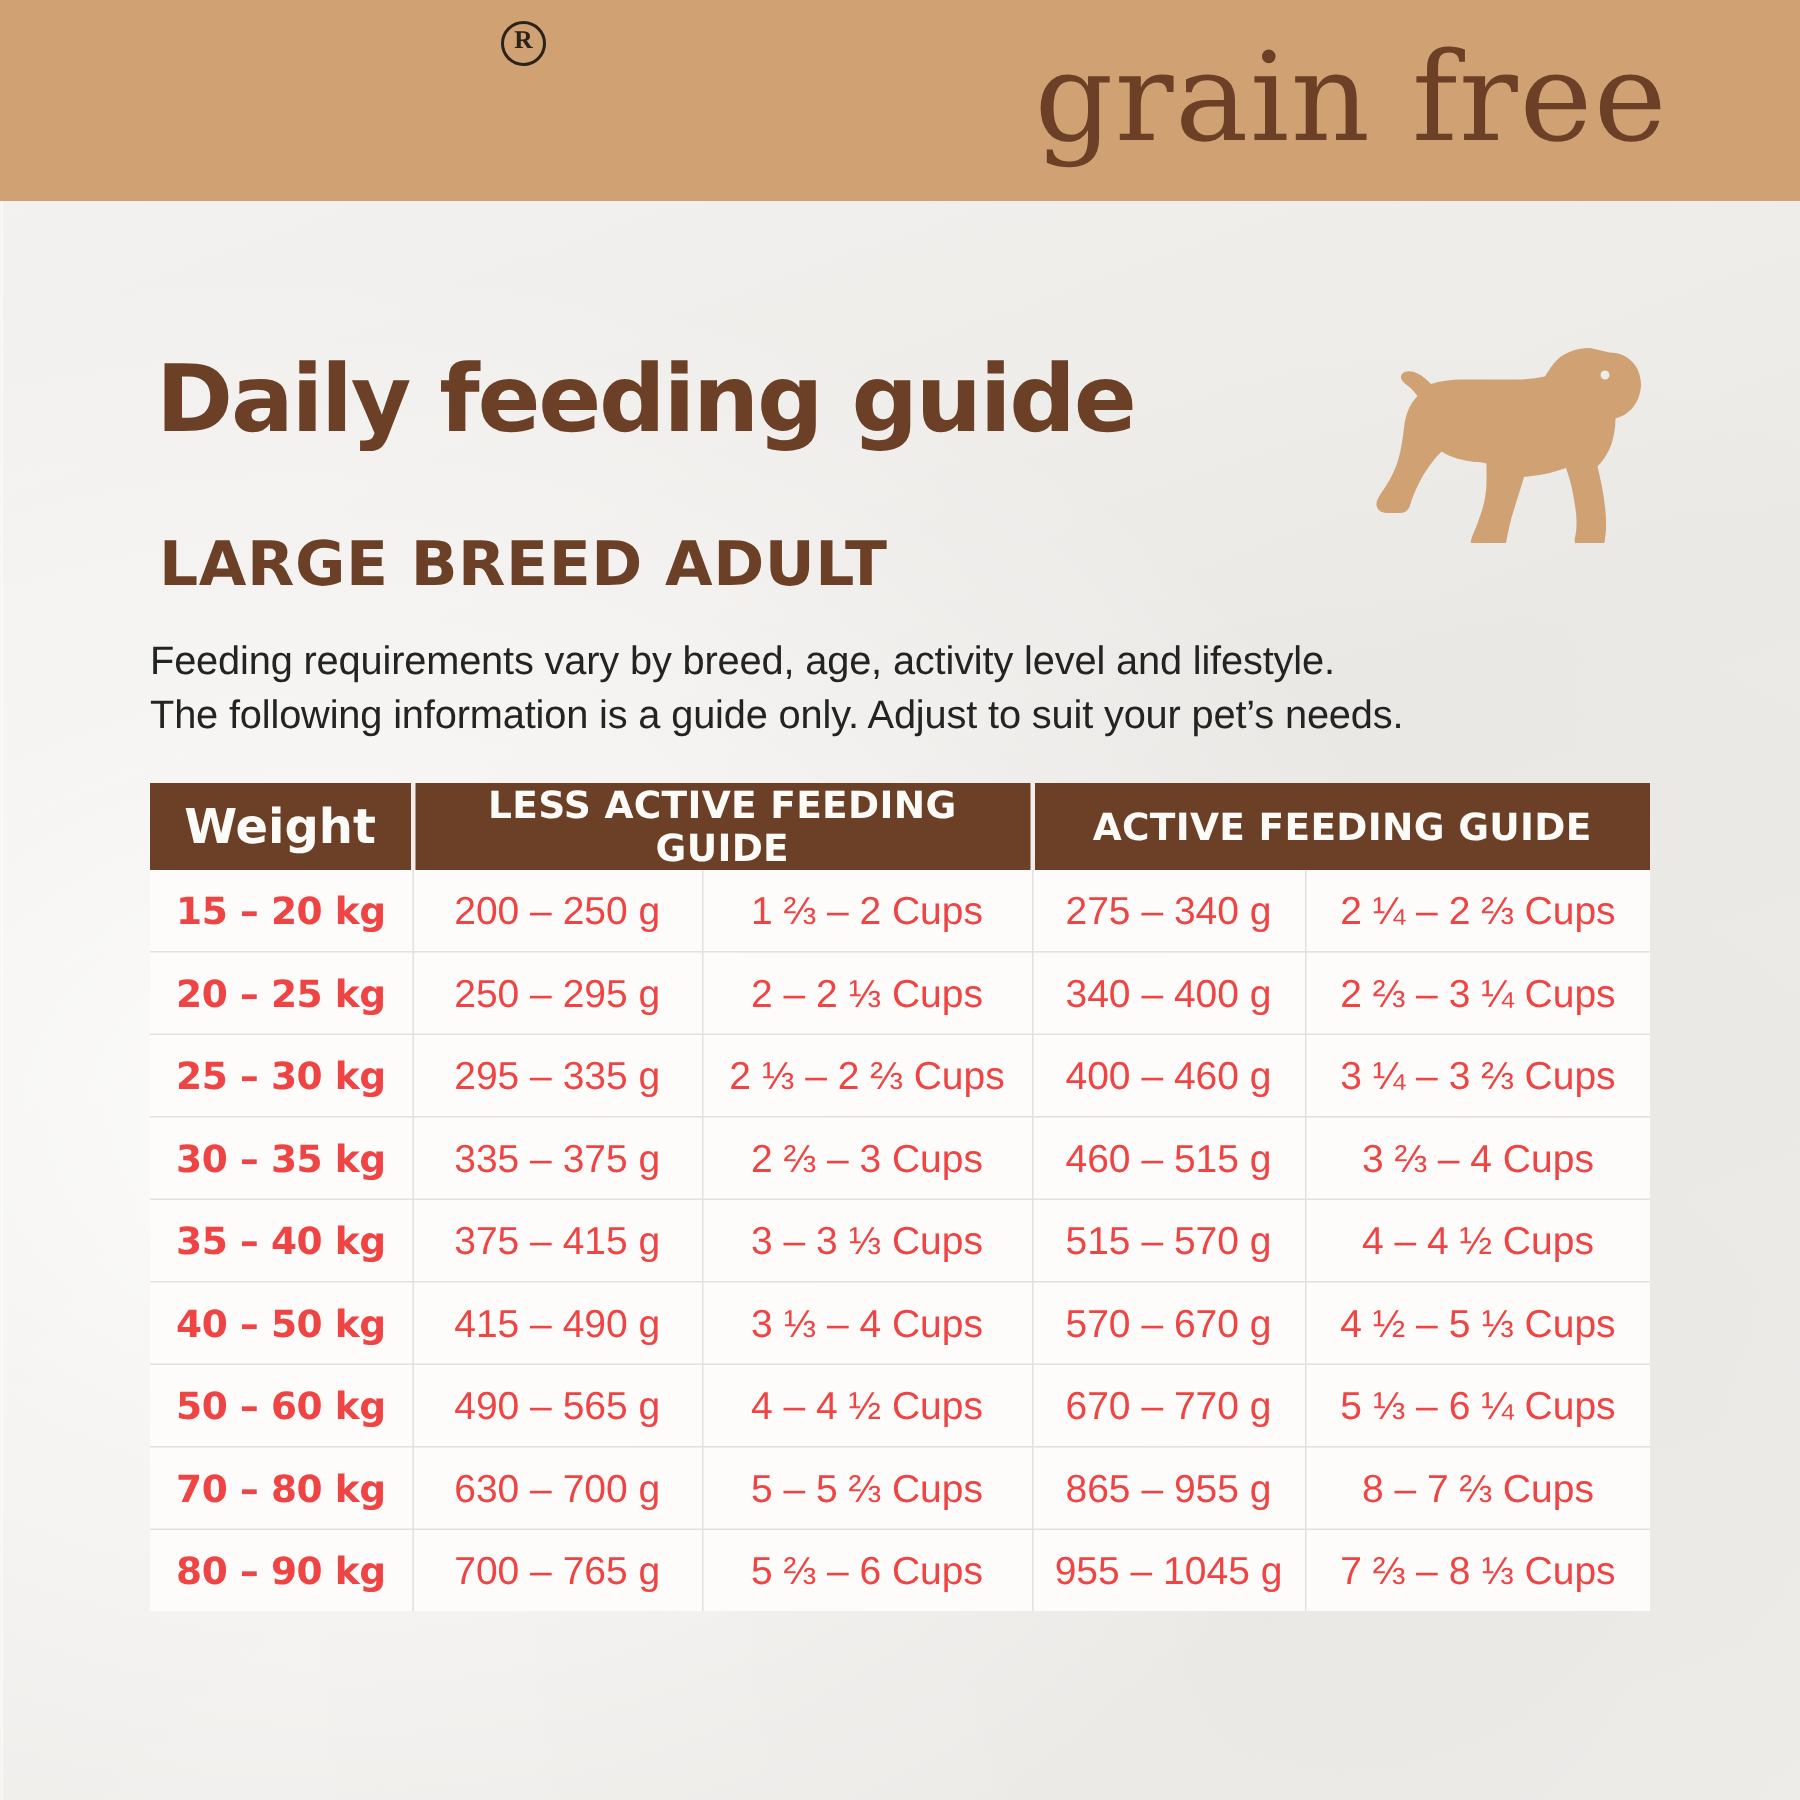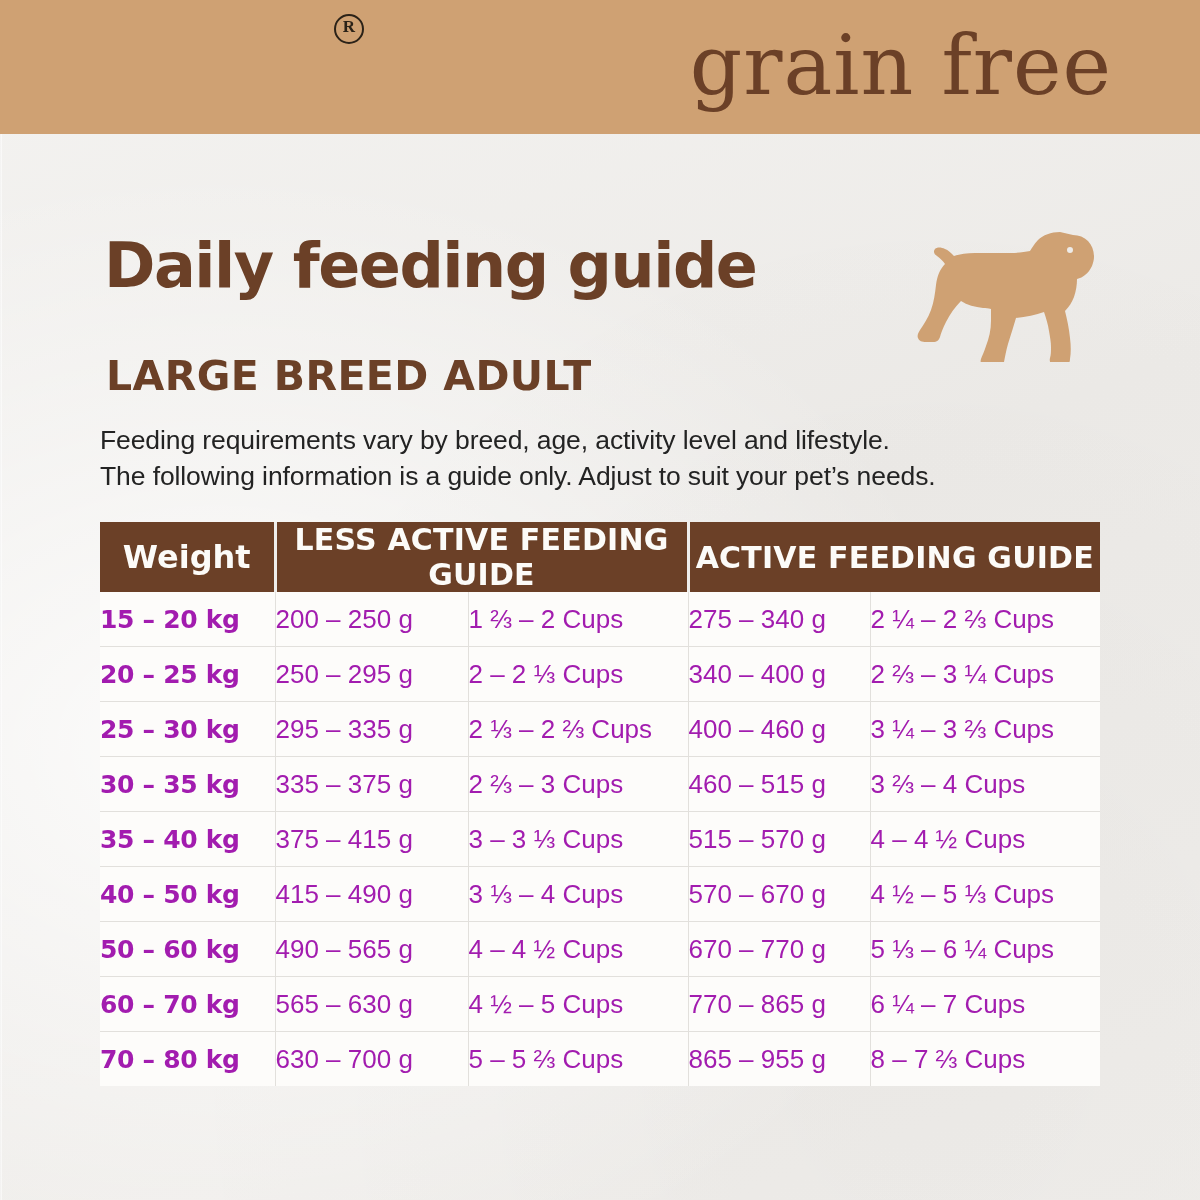--- a/index.html
+++ b/index.html
@@ -155,38 +155,39 @@
     padding: 0;
     margin: 0;
   }
 
   .feeding-table thead th {
     height: 56px;
     background: #6b4027;
     color: #fcfbf8;
     font-family: "DejaVu Sans", sans-serif;
     font-weight: bold;
-    font-size: 30px;
+    font-size: 25px;
     letter-spacing: 0.2px;
     text-align: center;
     vertical-align: middle;
     border-right: 3px solid #efeeec;
   }
   .feeding-table thead th:last-child { border-right: none; }
   .feeding-table thead th.col-weight {
     font-size: 32px;
     letter-spacing: 0;
   }
 
   .feeding-table tbody td {
     height: 54px;
     background: #fdfcfa;
-    color: #a21caf;
+    color: #ef4444;
     font-family: "Liberation Sans", sans-serif;
     font-size: 26px;
+    text-align: center;
     vertical-align: middle;
     border-bottom: 1.5px solid #e2e0dc;
     border-right: 1.5px solid #e2e0dc;
     white-space: nowrap;
   }
   .feeding-table tbody tr:last-child td { border-bottom: none; }
   .feeding-table tbody td:last-child { border-right: none; }
 
   .feeding-table tbody td.cell-weight {
     font-family: "DejaVu Sans", sans-serif;
@@ -285,29 +286,29 @@
           <td>4 ½ – 5 ⅓ Cups</td>
         </tr>
         <tr>
           <td class="cell-weight">50 – 60 kg</td>
           <td>490 – 565 g</td>
           <td>4 – 4 ½ Cups</td>
           <td>670 – 770 g</td>
           <td>5 ⅓ – 6 ¼ Cups</td>
         </tr>
         <tr>
-          <td class="cell-weight">60 – 70 kg</td>
-          <td>565 – 630 g</td>
-          <td>4 ½ – 5 Cups</td>
-          <td>770 – 865 g</td>
-          <td>6 ¼ – 7 Cups</td>
-        </tr>
-        <tr>
           <td class="cell-weight">70 – 80 kg</td>
           <td>630 – 700 g</td>
           <td>5 – 5 ⅔ Cups</td>
           <td>865 – 955 g</td>
           <td>8 – 7 ⅔ Cups</td>
         </tr>
+        <tr>
+          <td class="cell-weight">80 – 90 kg</td>
+          <td>700 – 765 g</td>
+          <td>5 ⅔ – 6 Cups</td>
+          <td>955 – 1045 g</td>
+          <td>7 ⅔ – 8 ⅓ Cups</td>
+        </tr>
       </tbody>
   </table>
 
 </div>
 
 </body></html>

